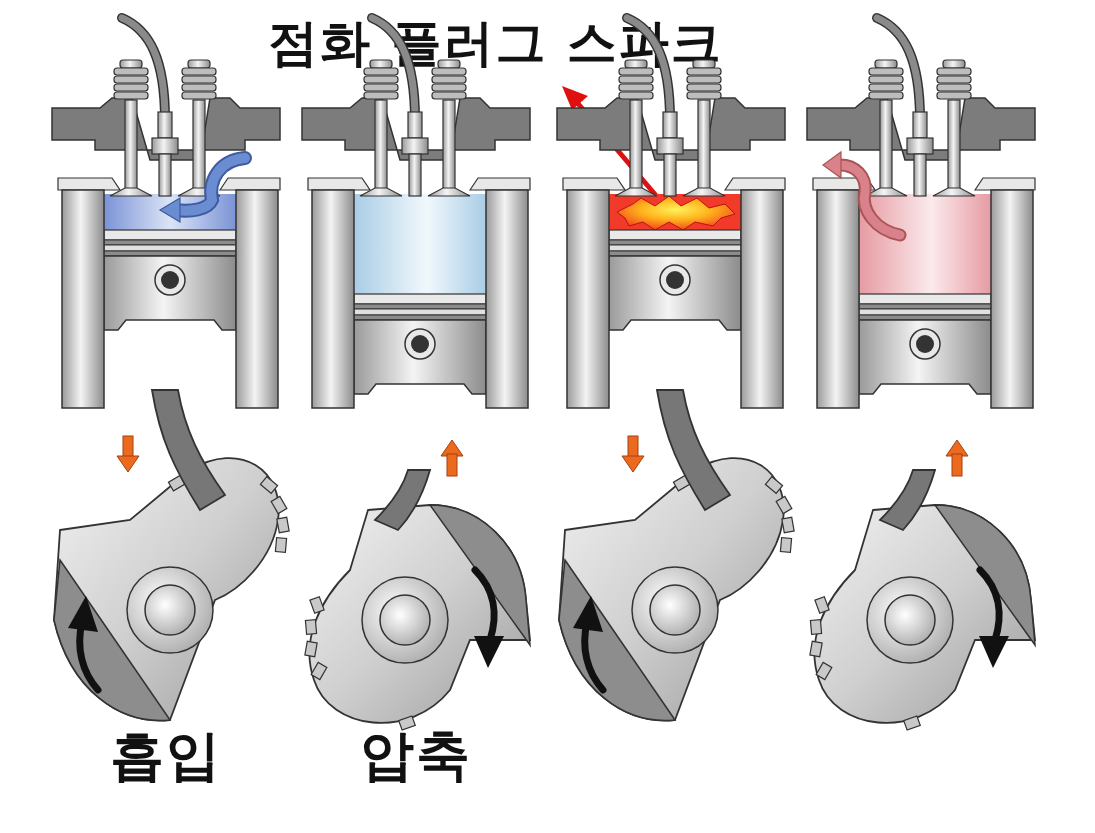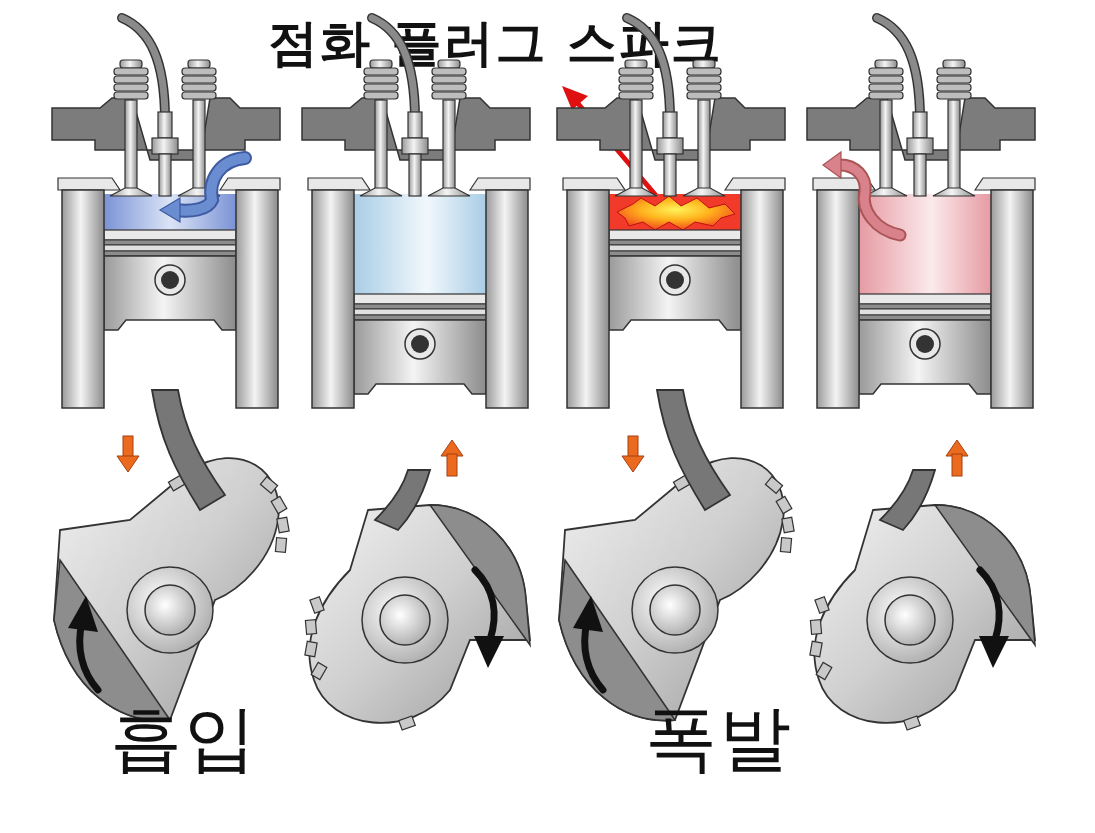--- a/index.html
+++ b/index.html
@@ -1,20 +1,20 @@
 <!DOCTYPE html>
 <html><head>
 <meta charset="utf-8">
 <style>
   html,body{margin:0;padding:0;background:#ffffff;}
   body{width:1095px;height:833px;position:relative;overflow:hidden;font-family:"DejaVu Sans","Liberation Sans",sans-serif;}
   .title{position:absolute;left:268px;top:10px;font-size:50px;font-weight:bold;color:#111;letter-spacing:2px;white-space:pre;}
   .stage{position:absolute;top:0;width:260px;height:833px;}
   .stage svg{position:absolute;left:0;top:0;}
-  .label{position:absolute;top:691px;font-size:72px;font-weight:normal;color:#111;letter-spacing:2px;}
+  .label{position:absolute;top:720px;font-size:54px;font-weight:bold;color:#111;letter-spacing:2px;}
   #spark-arrow{position:absolute;left:0;top:0;pointer-events:none;}
 </style>
 </head>
 <body>
 
 <div class="title">점화 플러그 스파크</div>
 
 <svg id="spark-arrow" width="1095" height="833">
   <line x1="664" y1="205" x2="575" y2="100" stroke="#e01010" stroke-width="5"></line>
   <polygon points="562,86 588,96 572,110" fill="#e01010"></polygon>
@@ -176,35 +176,35 @@
   <svg width="260" height="833">
     <use href="#crankB"></use>
     <path d="M118 470 C112 490 100 505 85 520 L108 530 C122 515 132 498 140 470 Z" fill="#777" stroke="#333" stroke-width="1.8"></path>
     <rect x="64" y="194" width="132" height="100" fill="url(#gasLight)"></rect>
     <use href="#piston" x="64" y="294"></use>
     <use href="#head"></use>
     <g>
         <use href="#arrowUp" x="162" y="440"></use>
       </g>
   </svg>
+  <div class="label" style="left:70px">압축</div>
 </div>
 
 <div class="stage" style="left:545px">
   <svg width="260" height="833">
     <use href="#crankA"></use>
     <path d="M112 390 C120 440 135 470 160 510 L185 495 C160 460 145 430 138 390 Z" fill="#777" stroke="#333" stroke-width="1.8"></path>
     <rect x="64" y="194" width="132" height="36" fill="#f23a2a"></rect>
     <polygon points="72,212 88,204 96,198 110,206 124,196 136,206 152,198 164,208 180,204 190,214 176,218 168,226 150,222 138,230 124,222 110,230 98,222 84,226 80,218" fill="url(#flame)" stroke="#b11" stroke-width="1"></polygon>
     <use href="#piston" x="64" y="230"></use>
     <use href="#head"></use>
     <g>
         <use href="#arrowDown" x="88" y="436"></use>
       </g>
   </svg>
-  <div class="label" style="left:100px">폭발</div>
 </div>
 
 <div class="stage" style="left:795px">
   <svg width="260" height="833">
     <use href="#crankB"></use>
     <path d="M118 470 C112 490 100 505 85 520 L108 530 C122 515 132 498 140 470 Z" fill="#777" stroke="#333" stroke-width="1.8"></path>
     <rect x="64" y="194" width="132" height="100" fill="url(#gasPink)"></rect>
     <use href="#piston" x="64" y="294"></use>
     <use href="#head"></use>
 

